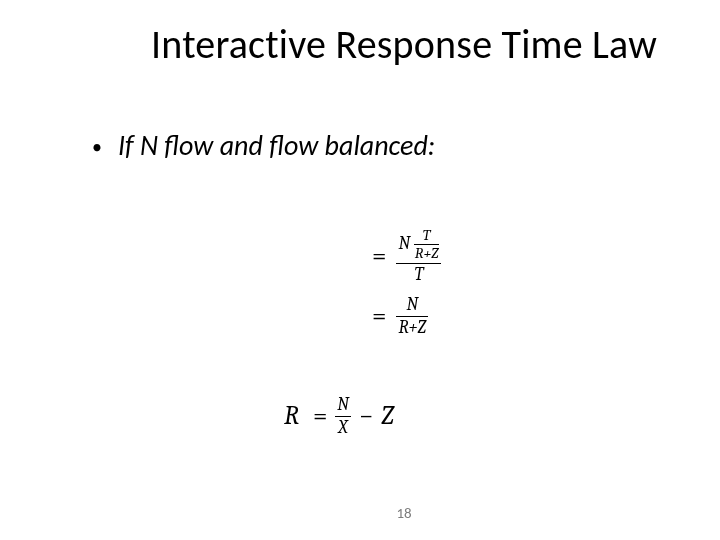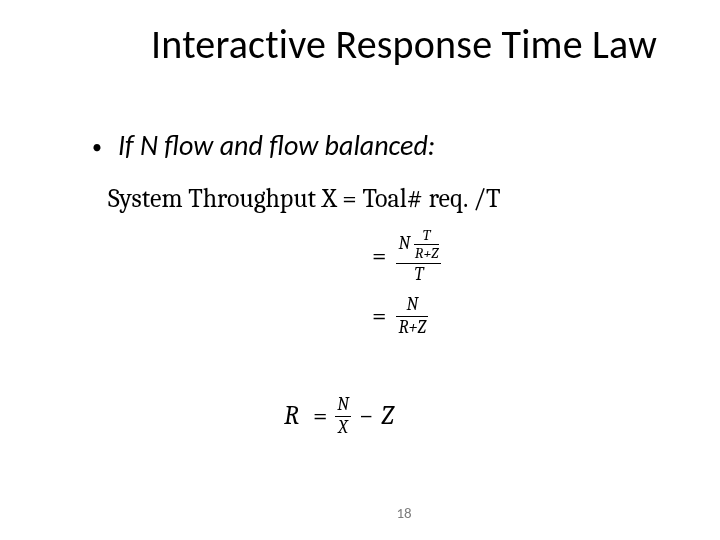--- a/index.html
+++ b/index.html
@@ -128,21 +128,20 @@
 
 <div class="slide">
 
   <div class="title">Interactive Response Time Law</div>
 
   <div class="bullet-row">
     <span class="bullet-dot">•</span>
     <span>If N flow and flow balanced:</span>
   </div>
 
-  <div class="eq-line eq1">System Throughput X = Toal# req. /T</div>
 
   <div class="eq2-wrap">
     <span class="eq-eq">=</span>
     <span class="frac">
       <span class="num">
         <span class="ital">N</span>
         <span class="tiny-frac">
           <span class="num ital">T</span>
           <span class="den ital">R+Z</span>
         </span>

